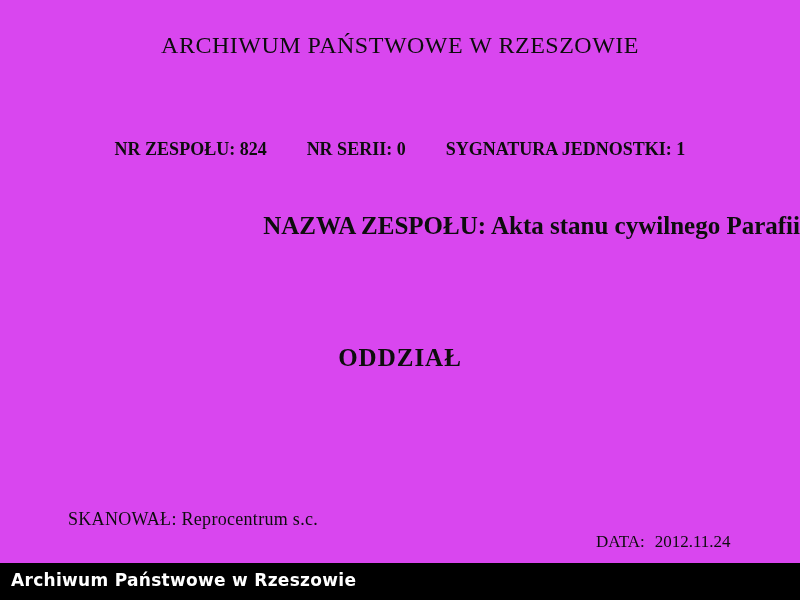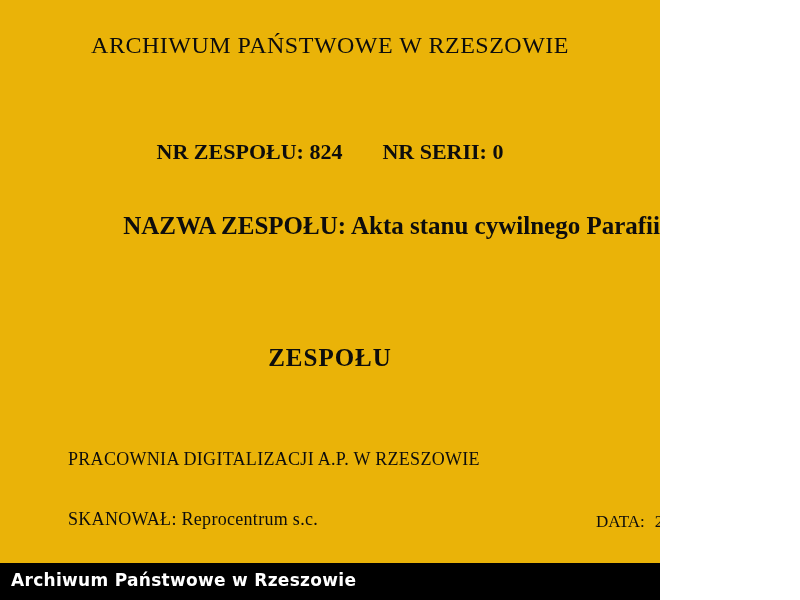--- a/index.html
+++ b/index.html
@@ -2,23 +2,23 @@
 <html><head>
 <meta charset="utf-8">
 <style>
   html, body {
     margin: 0;
     padding: 0;
     background: #ffffff;
   }
   .page {
     position: relative;
-    width: 660px;
+    width: 800px;
     height: 600px;
-    background: #eab308;
+    background: #d946ef;
     overflow: hidden;
     font-family: "Liberation Serif", serif;
     color: #0d0d0d;
     text-decoration: underline;
   }
   .header {
     position: absolute;
     top: 31px;
     left: 0;
     width: 100%;
@@ -29,21 +29,21 @@
     letter-spacing: 0.5px;
   }
   .ref-line {
     position: absolute;
     top: 139px;
     left: 0;
     width: 100%;
     display: flex;
     justify-content: center;
     column-gap: 40px;
-    font-size: 22px;
+    font-size: 18px;
     font-weight: bold;
   }
   .fonds-name {
     position: absolute;
     top: 210px;
     left: 0;
     width: 100%;
     text-align: right;
     font-size: 25px;
     line-height: 31px;
@@ -68,21 +68,21 @@
   }
   .scan-line {
     position: absolute;
     top: 509px;
     left: 68px;
     font-size: 18px;
     letter-spacing: 0.3px;
   }
   .date-line {
     position: absolute;
-    top: 512px;
+    top: 532px;
     left: 596px;
     font-size: 17px;
     display: flex;
     column-gap: 10px;
   }
   .footer-bar {
     position: absolute;
     left: 0;
     bottom: 0;
     width: 100%;
@@ -107,29 +107,29 @@
 
 <div class="page">
 
   <div class="header">
     <div>ARCHIWUM PAŃSTWOWE W RZESZOWIE</div>
   </div>
 
   <div class="ref-line">
     <span>NR ZESPOŁU: 824</span>
     <span>NR SERII: 0</span>
+    <span>SYGNATURA JEDNOSTKI: 1</span>
   </div>
 
   <div class="fonds-name">
     <div>NAZWA ZESPOŁU: Akta stanu cywilnego Parafii</div>
   </div>
 
-  <div class="section-marker">ZESPOŁU</div>
+  <div class="section-marker">ODDZIAŁ</div>
 
-  <div class="lab-line">PRACOWNIA DIGITALIZACJI A.P. W RZESZOWIE</div>
 
   <div class="scan-line">SKANOWAŁ: Reprocentrum s.c.</div>
 
   <div class="date-line">
     <span>DATA:</span>
     <span>2012.11.24</span>
   </div>
 
   <div class="footer-bar">
     <span class="bar-label">Archiwum Państwowe w Rzeszowie</span>

